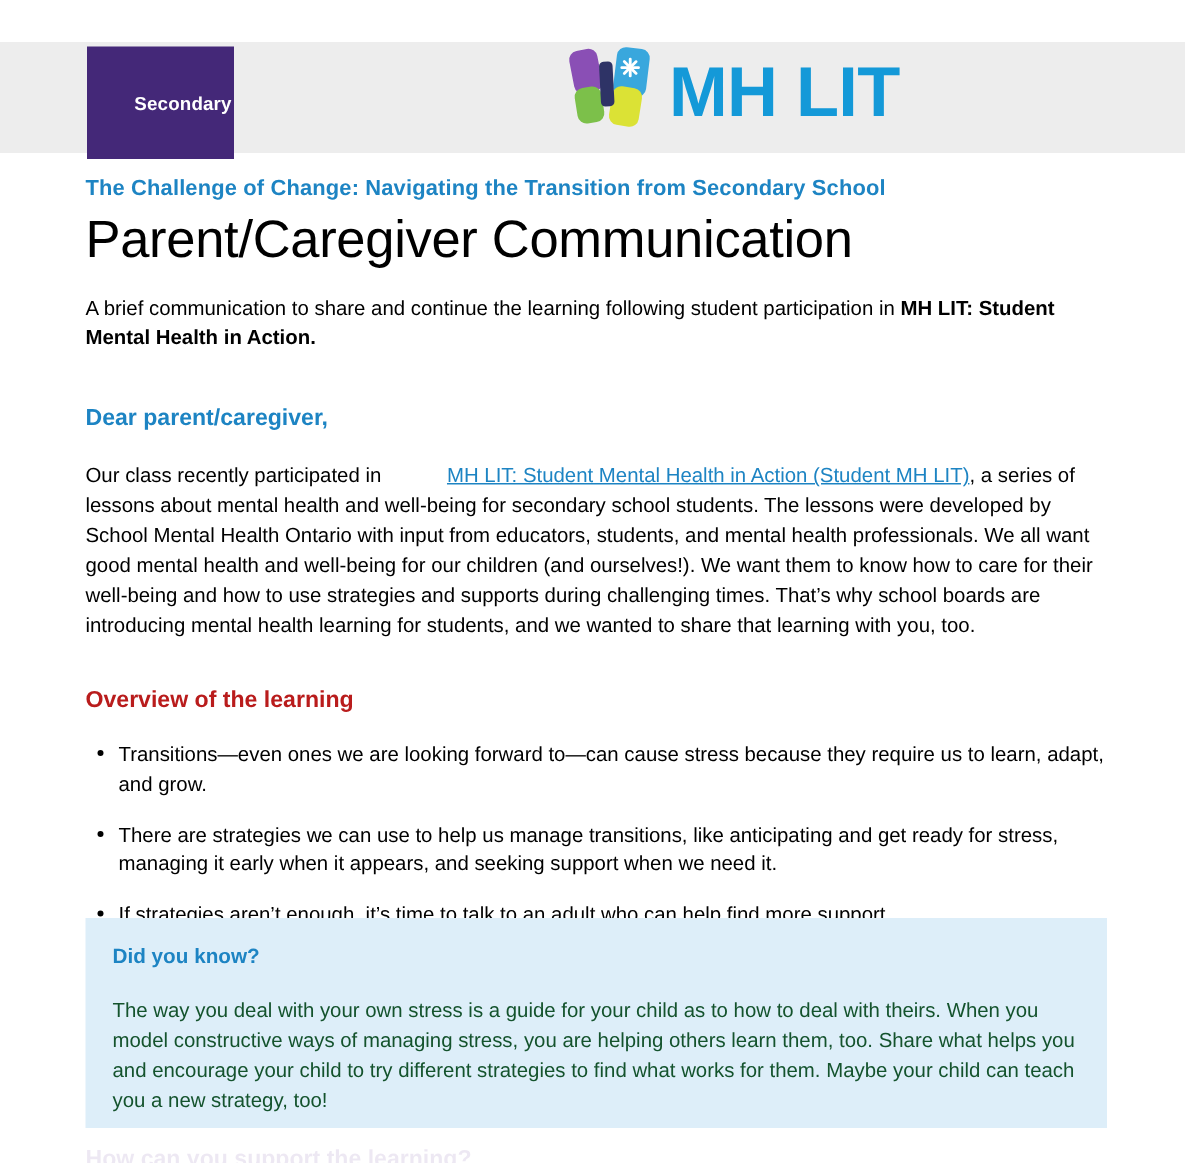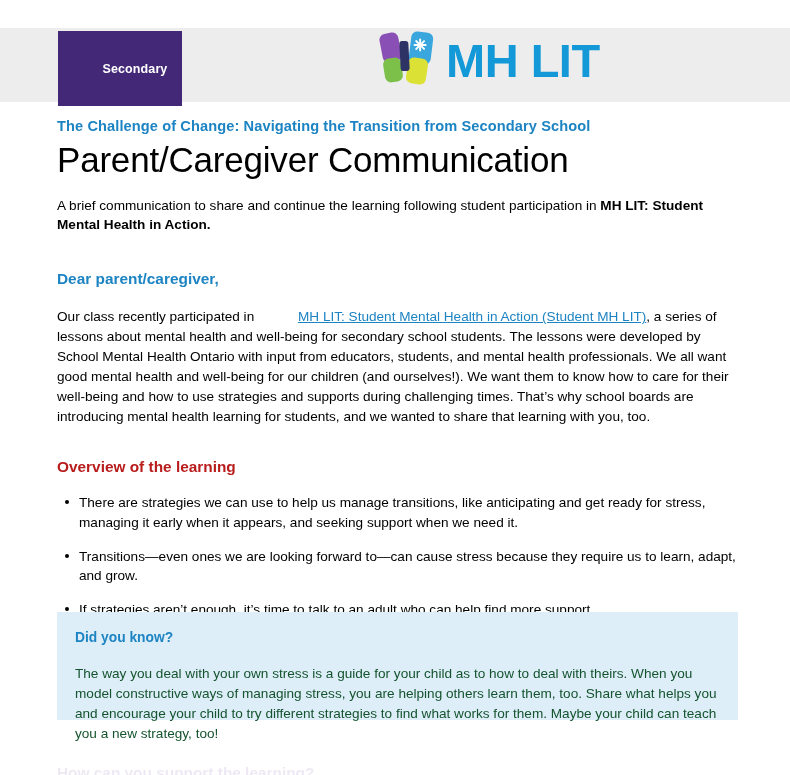--- a/index.html
+++ b/index.html
@@ -19,21 +19,21 @@
     left: 0;
     top: 28px;
     width: 790px;
     height: 74px;
     background: #ededed;
   }
   .badge {
     position: absolute;
     left: 58px;
     top: 31px;
-    width: 124px;
+    width: 98px;
     height: 75px;
     background: #442878;
     display: flex;
     align-items: center;
     justify-content: center;
     padding-left: 30px;
   }
   .badge-label {
     color: #ffffff;
     font-size: 12.5px;
@@ -153,21 +153,21 @@
     border-radius: 50%;
     background: #000000;
   }
 
   
   .callout {
     position: absolute;
     left: 57px;
     top: 612px;
     width: 681px;
-    height: 108px;
+    height: 140px;
     background: #ddeef9;
     padding: 18px 10px 14px 18px;
   }
   .callout-title {
     color: #1d84c3;
     font-size: 13.8px;
     font-weight: bold;
     margin: 0 0 19px 0;
   }
   .callout-body {
@@ -224,22 +224,22 @@
 
   <p class="lede"><span>A brief communication to share and continue the learning following student participation in </span><b>MH LIT: Student Mental Health in Action.</b></p>
 
   <p class="salutation">Dear parent/caregiver,</p>
 
   <p class="body-para"><span>Our class recently participated in </span><a class="doclink" href="#">MH LIT: Student Mental Health in Action (Student MH LIT)</a><span>, a series of lessons about mental health and well-being for secondary school students. The lessons were developed by School Mental Health Ontario with input from educators, students, and mental health professionals. We all want good mental health and well-being for our children (and ourselves!). We want them to know how to care for their well-being and how to use strategies and supports during challenging times. That’s why school boards are introducing mental health learning for students, and we wanted to share that learning with you, too.</span></p>
 
   <h2 class="section-head">Overview of the learning</h2>
 
   <ul class="bullets">
+    <li>Transitions—even ones we are looking forward to—can cause stress because they require us to learn, adapt, and grow.</li>
     <li>There are strategies we can use to help us manage transitions, like anticipating and get ready for stress, managing it early when it appears, and seeking support when we need it.</li>
-    <li>Transitions—even ones we are looking forward to—can cause stress because they require us to learn, adapt, and grow.</li>
     <li>If strategies aren’t enough, it’s time to talk to an adult who can help find more support.</li>
   </ul>
 
 </div>
 
 <div class="callout">
   <p class="callout-title">Did you know?</p>
   <p class="callout-body">The way you deal with your own stress is a guide for your child as to how to deal with theirs. When you model constructive ways of managing stress, you are helping others learn them, too. Share what helps you and encourage your child to try different strategies to find what works for them. Maybe your child can teach you a new strategy, too!</p>
 </div>
 

